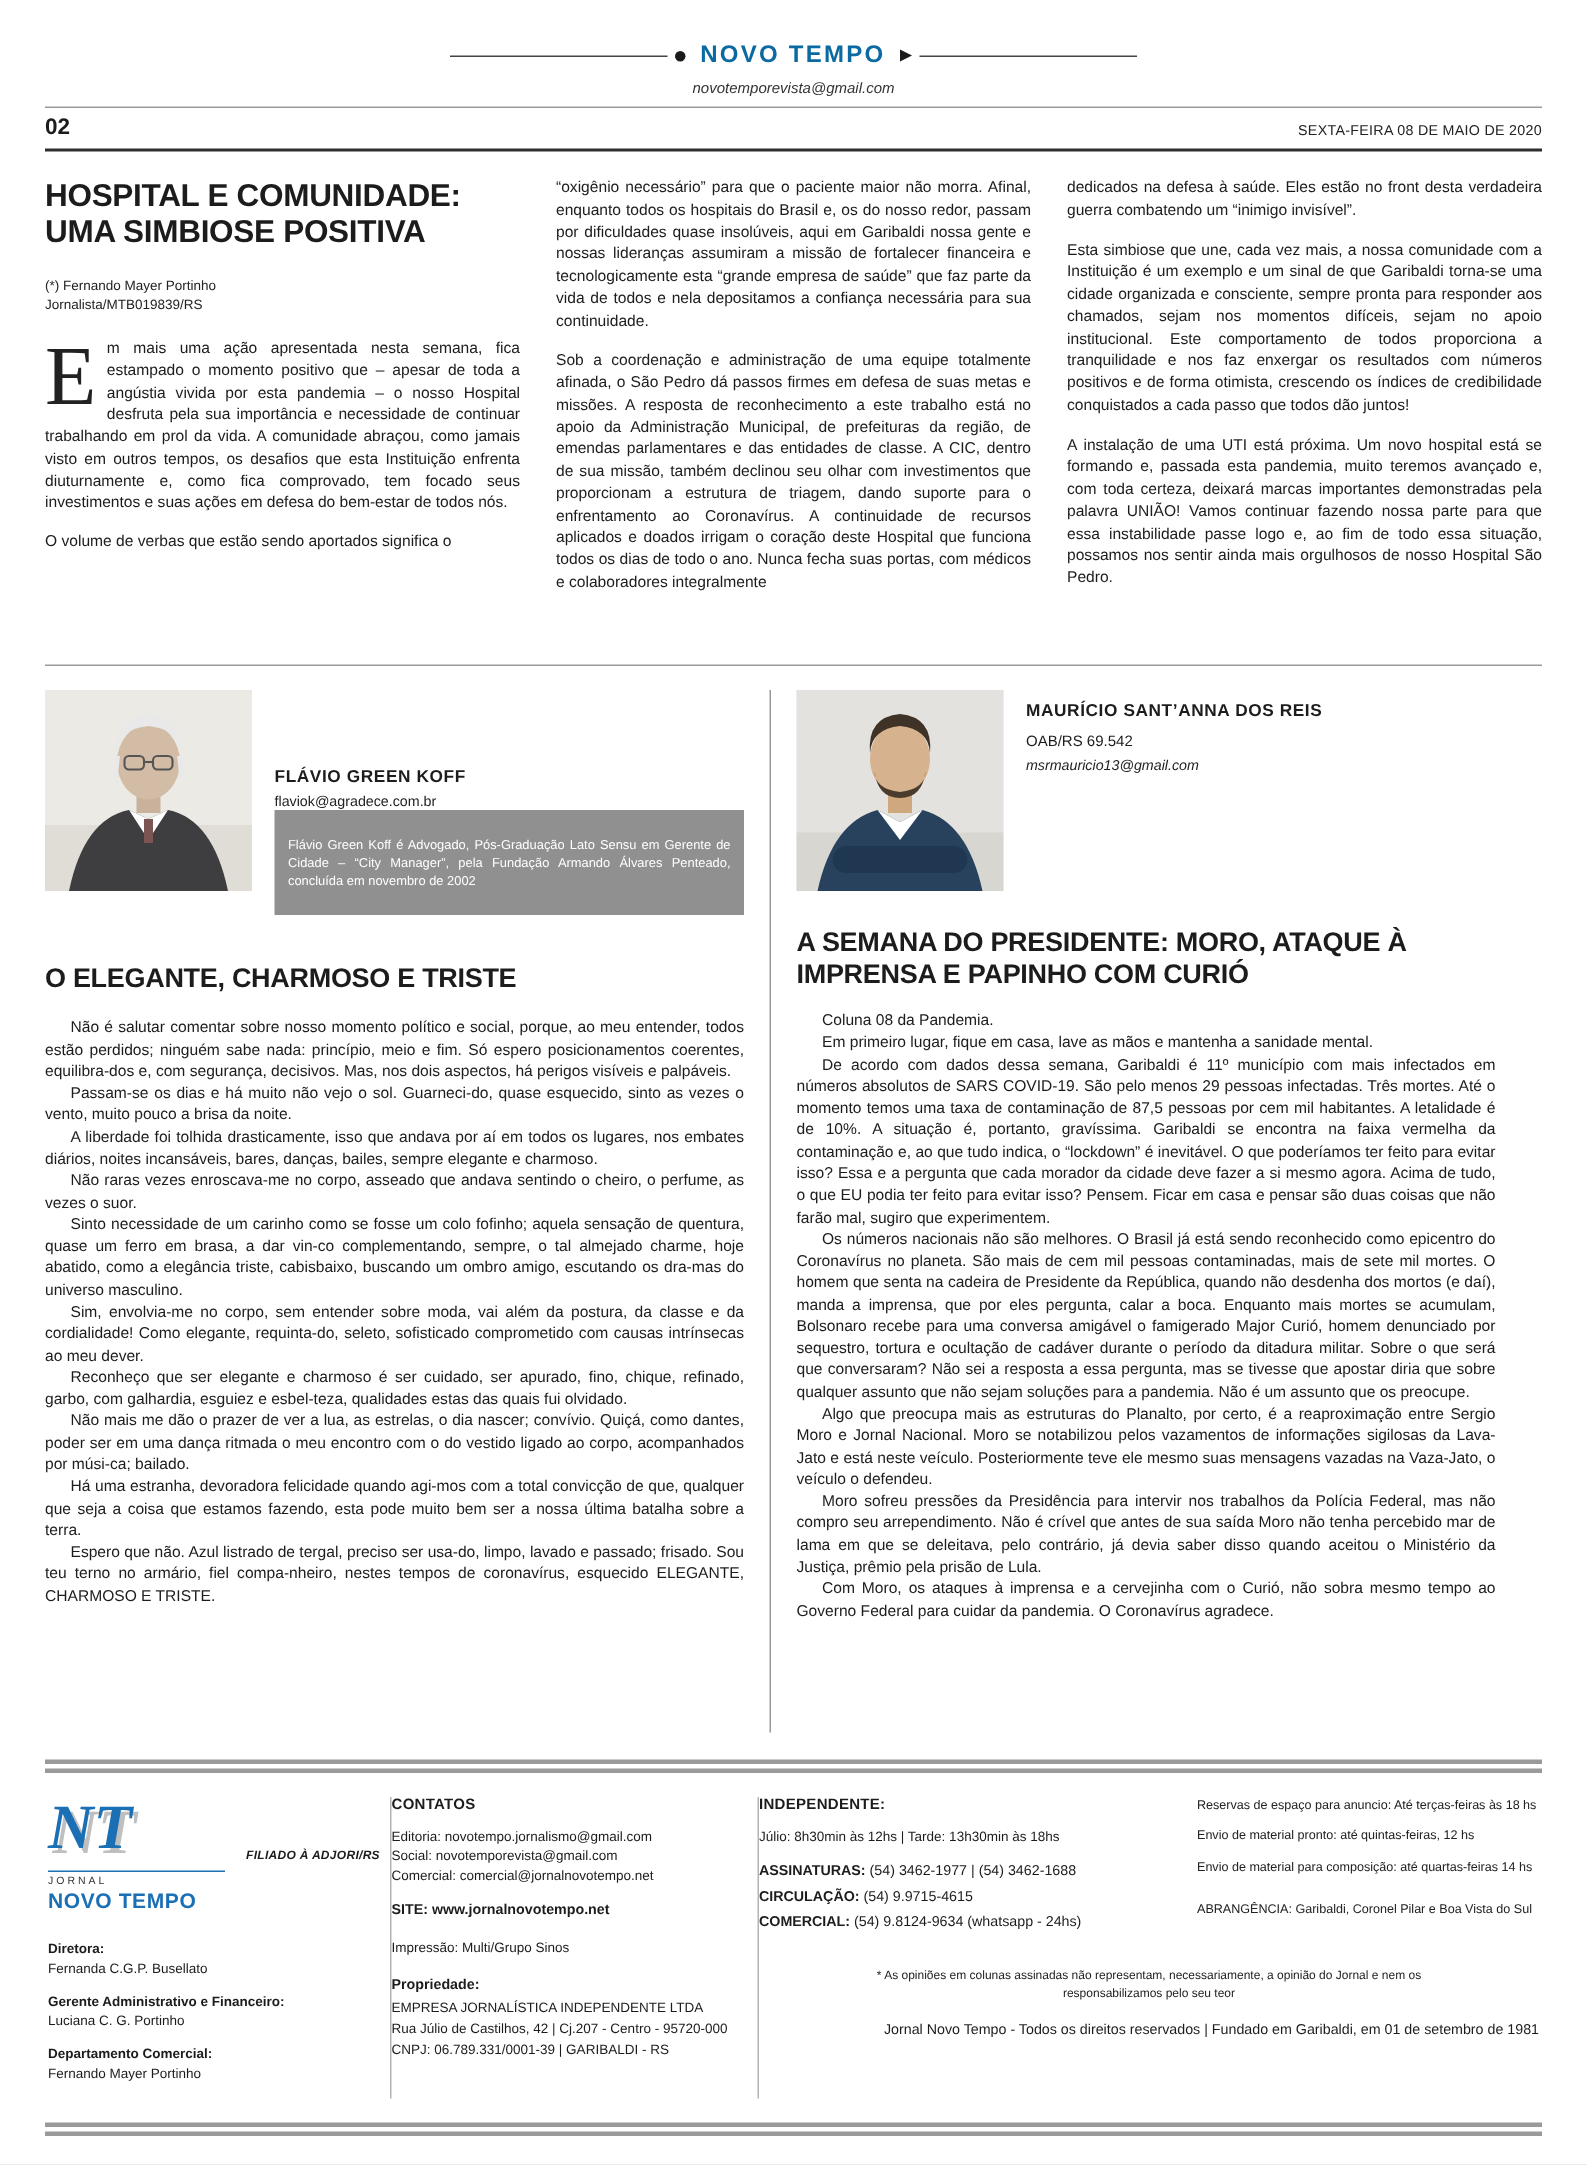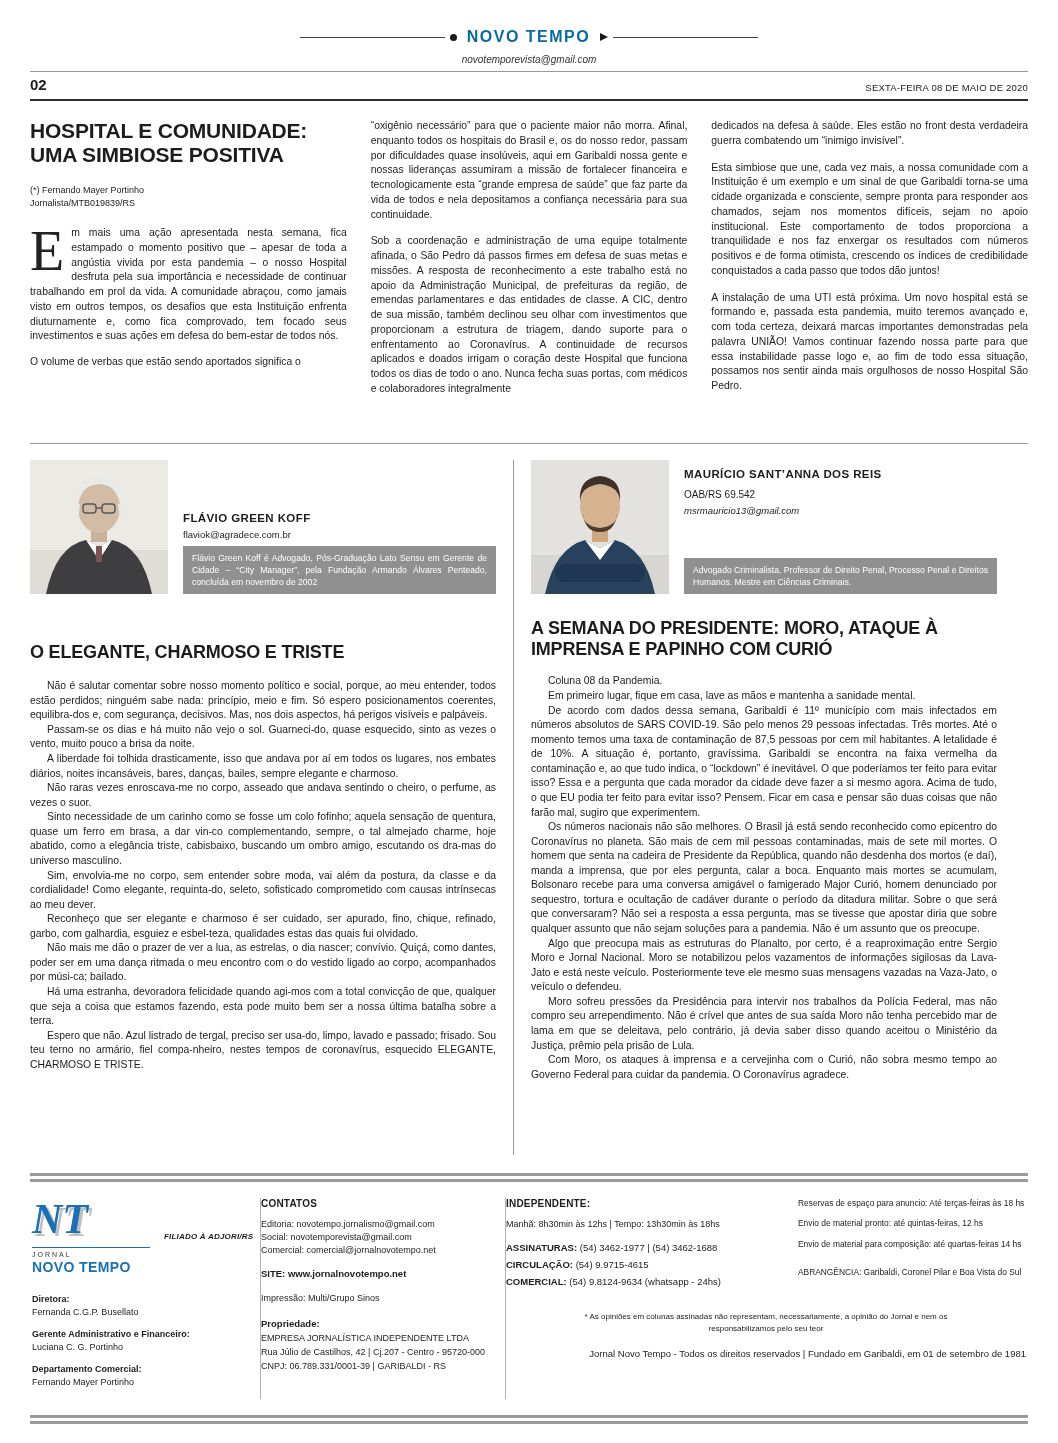--- a/index.html
+++ b/index.html
@@ -40,21 +40,21 @@
   .profile { display:flex; gap:15px; height:134px; }
   .photo { width:138px; height:134px; flex:none; background:#e8e6e2; }
   .photo svg { width:100%; height:100%; display:block; }
   .profile-right { flex:1; display:flex; flex-direction:column; min-width:0; }
   .col-name { font-weight:bold; font-size:11.5px; letter-spacing:0.4px; }
   .pr-left .col-name { margin-top:52px; }
   .pr-right .col-name { margin-top:8px; }
   .col-oab { font-size:10px; margin-top:9px; }
   .col-email { font-size:9.5px; margin-top:5px; color:#222; }
   .pr-right .col-email { font-style:italic; }
-  .caption-box { margin-top:auto; background:#909090; color:#fff; font-size:8.6px; line-height:1.4; padding:6px 9px; text-align:justify; }
+  .caption-box { margin-top:auto; background:#909090; color:#fff; font-size:8.6px; line-height:1.4; padding:17px 9px; text-align:justify; }
   .col-headline { font-size:18px; font-weight:bold; line-height:1.18; letter-spacing:-0.2px; }
   .hl-left { margin:48px 0 16px; }
   .hl-right { margin:24px 0 14px; }
   .article-body p { font-size:10.4px; line-height:1.4; text-align:justify; text-indent:17px; margin:0; }
 
   
   .footer { margin-top:18px; }
   .double-rule { height:9px; border-top:3px solid #9a9a9a; border-bottom:3px solid #9a9a9a; }
   .footer-grid { display:flex; padding:16px 2px 10px; min-height:195px; }
   .f-col1 { width:228px; flex:none; }
@@ -202,21 +202,20 @@
             <rect x="61" y="66" width="16" height="16" fill="#cfa87f"></rect>
             <ellipse cx="69" cy="46" rx="20" ry="24" fill="#d7b28e"></ellipse>
             <path d="M49 42 Q47 18 69 16 Q91 18 89 42 Q88 26 69 24 Q50 26 49 42 Z" fill="#3f3226"></path>
             <path d="M52 54 Q54 72 69 72 Q84 72 86 54 Q86 66 69 68 Q52 66 52 54 Z" fill="#4a3b2c"></path>
           </svg>
         </div>
         <div class="profile-right pr-right">
           <div class="col-name">MAURÍCIO SANT’ANNA DOS REIS</div>
           <div class="col-oab">OAB/RS 69.542</div>
           <div class="col-email">msrmauricio13@gmail.com</div>
-          <div class="caption-box">Advogado Criminalista. Professor de Direito Penal, Processo Penal e Direitos Humanos. Mestre em Ciências Criminais.</div>
         </div>
       </div>
       <h2 class="col-headline hl-right">A SEMANA DO PRESIDENTE: MORO, ATAQUE À IMPRENSA E PAPINHO COM CURIÓ</h2>
       <div class="article-body">
           <p>Coluna 08 da Pandemia.</p>
           <p>Em primeiro lugar, fique em casa, lave as mãos e mantenha a sanidade mental.</p>
           <p>De acordo com dados dessa semana, Garibaldi é 11º município com mais infectados em números absolutos de SARS COVID-19. São pelo menos 29 pessoas infectadas. Três mortes. Até o momento temos uma taxa de contaminação de 87,5 pessoas por cem mil habitantes. A letalidade é de 10%. A situação é, portanto, gravíssima. Garibaldi se encontra na faixa vermelha da contaminação e, ao que tudo indica, o “lockdown” é inevitável. O que poderíamos ter feito para evitar isso? Essa e a pergunta que cada morador da cidade deve fazer a si mesmo agora. Acima de tudo, o que EU podia ter feito para evitar isso? Pensem. Ficar em casa e pensar são duas coisas que não farão mal, sugiro que experimentem.</p>
           <p>Os números nacionais não são melhores. O Brasil já está sendo reconhecido como epicentro do Coronavírus no planeta. São mais de cem mil pessoas contaminadas, mais de sete mil mortes. O homem que senta na cadeira de Presidente da República, quando não desdenha dos mortos (e daí), manda a imprensa, que por eles pergunta, calar a boca. Enquanto mais mortes se acumulam, Bolsonaro recebe para uma conversa amigável o famigerado Major Curió, homem denunciado por sequestro, tortura e ocultação de cadáver durante o período da ditadura militar. Sobre o que será que conversaram? Não sei a resposta a essa pergunta, mas se tivesse que apostar diria que sobre qualquer assunto que não sejam soluções para a pandemia. Não é um assunto que os preocupe.</p>
           <p>Algo que preocupa mais as estruturas do Planalto, por certo, é a reaproximação entre Sergio Moro e Jornal Nacional. Moro se notabilizou pelos vazamentos de informações sigilosas da Lava-Jato e está neste veículo. Posteriormente teve ele mesmo suas mensagens vazadas na Vaza-Jato, o veículo o defendeu.</p>
           <p>Moro sofreu pressões da Presidência para intervir nos trabalhos da Polícia Federal, mas não compro seu arrependimento. Não é crível que antes de sua saída Moro não tenha percebido mar de lama em que se deleitava, pelo contrário, já devia saber disso quando aceitou o Ministério da Justiça, prêmio pela prisão de Lula.</p>
@@ -272,21 +271,21 @@
             <p>CNPJ: 06.789.331/0001-39 | GARIBALDI - RS</p>
           </div>
       </div>
 
       <div class="f-vdiv"></div>
 
       <div class="f-right">
         <div class="f-right-top">
           <div class="f-atend">
             <div class="f-heading">INDEPENDENTE:</div>
-            <div class="hours">Manhã: 8h30min às 12hs | Tempo: 13h30min às 18hs</div>
+            <div class="hours">Júlio: 8h30min às 12hs | Tarde: 13h30min às 18hs</div>
             <div class="phone-row">
               <span class="phone-label">ASSINATURAS:</span>
               <span class="phone-value">(54) 3462-1977 | (54) 3462-1688</span>
             </div>
             <div class="phone-row">
               <span class="phone-label">CIRCULAÇÃO:</span>
               <span class="phone-value">(54) 9.9715-4615</span>
             </div>
             <div class="phone-row">
               <span class="phone-label">COMERCIAL:</span>

